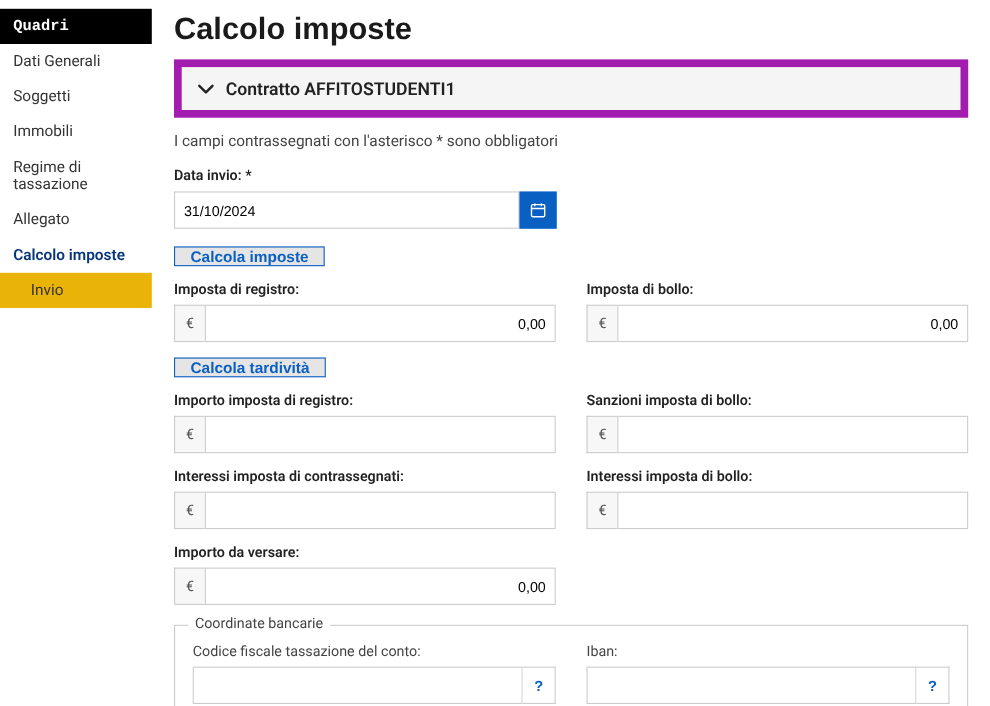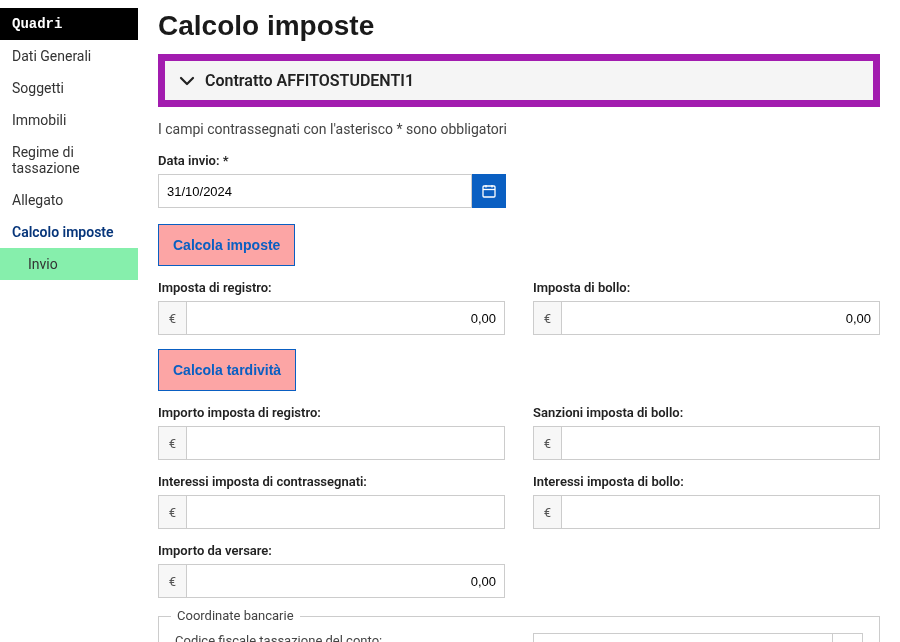--- a/index.html
+++ b/index.html
@@ -30,21 +30,21 @@
     background: #000000;
     color: #fff;
     font-weight: 600;
     font-family: Liberation Mono, monospace;
   }
   .sidebar-item.active {
     color: #06357a;
     font-weight: 600;
   }
   .sidebar-item.highlight {
-    background: #86efac;
+    background: #eab308;
     padding-left: 28px;
   }
   .main {
     flex: 1;
     padding: 10px 20px 10px 20px;
     overflow-y: auto;
   }
   .page-title {
     font-size: 28px;
     font-weight: 600;
@@ -127,25 +127,25 @@
     display: flex;
     align-items: center;
     justify-content: center;
     cursor: pointer;
   }
   .date-wrap { width: 348px; }
   .date-wrap input { text-align: left; }
   .btn-outline {
     display: inline-block;
     border: 1px solid #0a5fc2;
-    background: #fca5a5;
+    background: #e5e5e5;
     color: #0a5fc2;
     font-weight: 600;
     font-size: 14px;
-    padding: 12px 14px;
+    padding: 0 14px;
     cursor: pointer;
     margin-bottom: 14px;
   }
   .fieldset {
     border: 1px solid #ccc;
     margin-top: 18px;
     padding: 16px 16px 18px 16px;
     position: relative;
   }
   .fieldset .legend {
@@ -290,20 +290,21 @@
       <div class="col">
         <label class="field-label" style="font-weight:400;color:#444;">Codice fiscale tassazione del conto:</label>
         <div class="input-group">
           <input type="text" class="left" value="" style="">
           <button class="help-btn">
             <span>?</span>
           </button>
         </div>
       </div>
       <div class="col">
+        <label class="field-label" style="font-weight:400;color:#444;">Iban:</label>
         <div class="input-group">
           <input type="text" class="left" value="" style="">
           <button class="help-btn">
             <span>?</span>
           </button>
         </div>
       </div>
     </div>
   </div>
 

